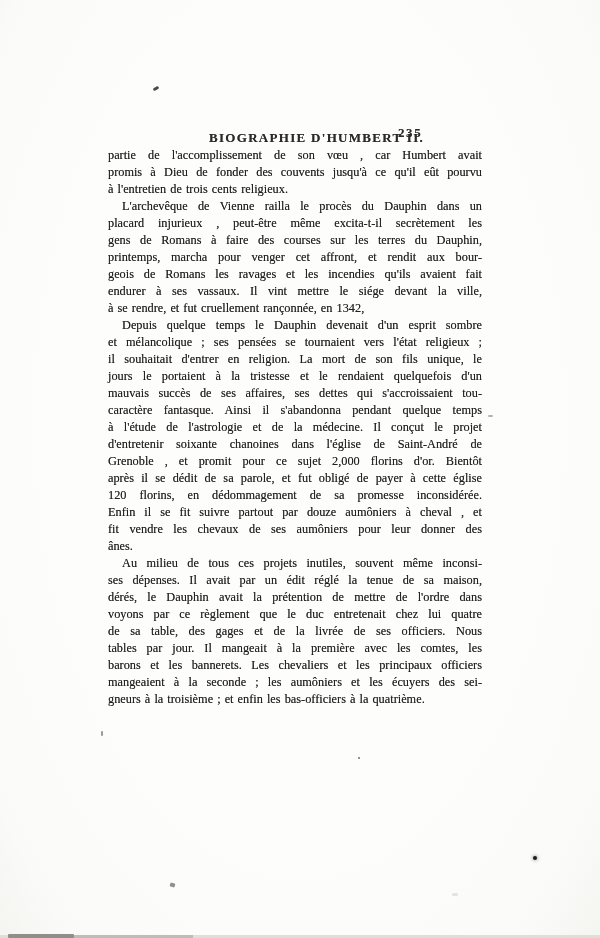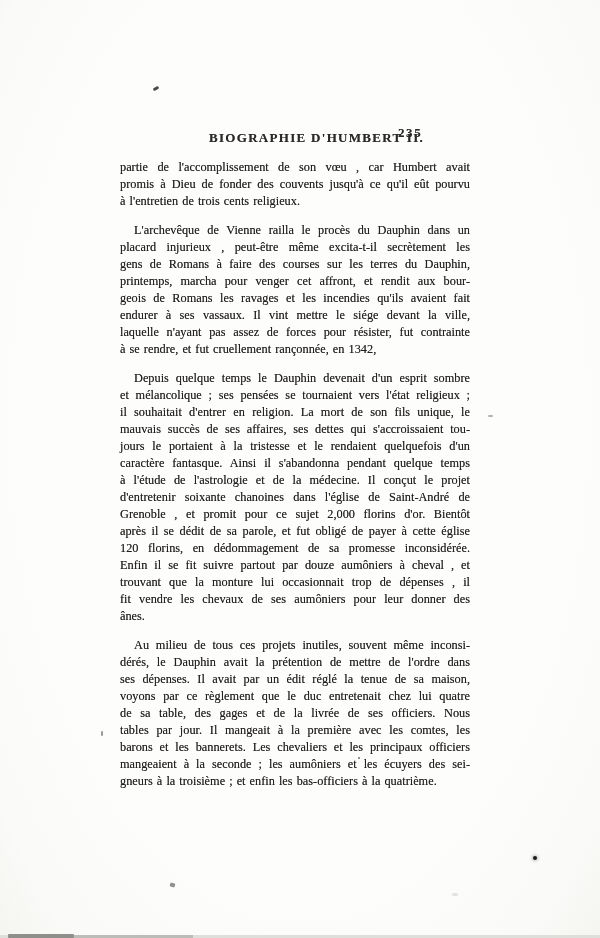--- a/index.html
+++ b/index.html
@@ -43,21 +43,21 @@
     letter-spacing: 1.6px;
     color: #2b2927;
     text-shadow: 0 0 0.5px rgba(40,38,36,0.45);
   }
   .page-body {
     position: absolute;
     left: 108px;
     top: 147px;
     width: 374px;
   }
-  .paragraph { margin: 12px; padding: 0; }
+  .paragraph { margin: 0; padding: 0; }
   .line {
     height: 17px;
     line-height: 17px;
     font-size: 12.3px;
     white-space: nowrap;
     text-align: justify;
     text-align-last: justify;
     word-spacing: 1px;
     text-shadow: 0 0 0.4px rgba(33,31,29,0.6);
   }
@@ -96,44 +96,42 @@
         <div class="line">promis à Dieu de fonder des couvents jusqu'à ce qu'il eût pourvu</div>
         <div class="line last">à l'entretien de trois cents religieux.</div>
       </div>
       <div class="paragraph indent">
         <div class="line first">L'archevêque de Vienne railla le procès du Dauphin dans un</div>
         <div class="line">placard injurieux , peut-être même excita-t-il secrètement les</div>
         <div class="line">gens de Romans à faire des courses sur les terres du Dauphin,</div>
         <div class="line">printemps, marcha pour venger cet affront, et rendit aux bour-</div>
         <div class="line">geois de Romans les ravages et les incendies qu'ils avaient fait</div>
         <div class="line">endurer à ses vassaux. Il vint mettre le siége devant la ville,</div>
-        <div class="line">laquelle n'ayant pas assez de forces pour résister, fut contrainte</div>
         <div class="line last">à se rendre, et fut cruellement rançonnée, en 1342,</div>
       </div>
       <div class="paragraph indent">
         <div class="line first">Depuis quelque temps le Dauphin devenait d'un esprit sombre</div>
         <div class="line">et mélancolique ; ses pensées se tournaient vers l'état religieux ;</div>
         <div class="line">il souhaitait d'entrer en religion. La mort de son fils unique, le</div>
+        <div class="line">jours le portaient à la tristesse et le rendaient quelquefois d'un</div>
         <div class="line">mauvais succès de ses affaires, ses dettes qui s'accroissaient tou-</div>
-        <div class="line">jours le portaient à la tristesse et le rendaient quelquefois d'un</div>
         <div class="line">caractère fantasque. Ainsi il s'abandonna pendant quelque temps</div>
         <div class="line">à l'étude de l'astrologie et de la médecine. Il conçut le projet</div>
         <div class="line">d'entretenir soixante chanoines dans l'église de Saint-André de</div>
         <div class="line">Grenoble , et promit pour ce sujet 2,000 florins d'or. Bientôt</div>
         <div class="line">après il se dédit de sa parole, et fut obligé de payer à cette église</div>
         <div class="line">120 florins, en dédommagement de sa promesse inconsidérée.</div>
         <div class="line">Enfin il se fit suivre partout par douze aumôniers à cheval , et</div>
-        <div class="line">trouvant que la monture lui occasionnait trop de dépenses , il</div>
         <div class="line">fit vendre les chevaux de ses aumôniers pour leur donner des</div>
         <div class="line last">ânes.</div>
       </div>
       <div class="paragraph indent">
         <div class="line first">Au milieu de tous ces projets inutiles, souvent même inconsi-</div>
+        <div class="line">ses dépenses. Il avait par un édit réglé la tenue de sa maison,</div>
         <div class="line">dérés, le Dauphin avait la prétention de mettre de l'ordre dans</div>
-        <div class="line">ses dépenses. Il avait par un édit réglé la tenue de sa maison,</div>
         <div class="line">voyons par ce règlement que le duc entretenait chez lui quatre</div>
         <div class="line">de sa table, des gages et de la livrée de ses officiers. Nous</div>
         <div class="line">tables par jour. Il mangeait à la première avec les comtes, les</div>
         <div class="line">barons et les bannerets. Les chevaliers et les principaux officiers</div>
         <div class="line">mangeaient à la seconde ; les aumôniers et les écuyers des sei-</div>
         <div class="line last">gneurs à la troisième ; et enfin les bas-officiers à la quatrième.</div>
       </div>
     </div>
 
   <div class="artifact spot-1"></div>

